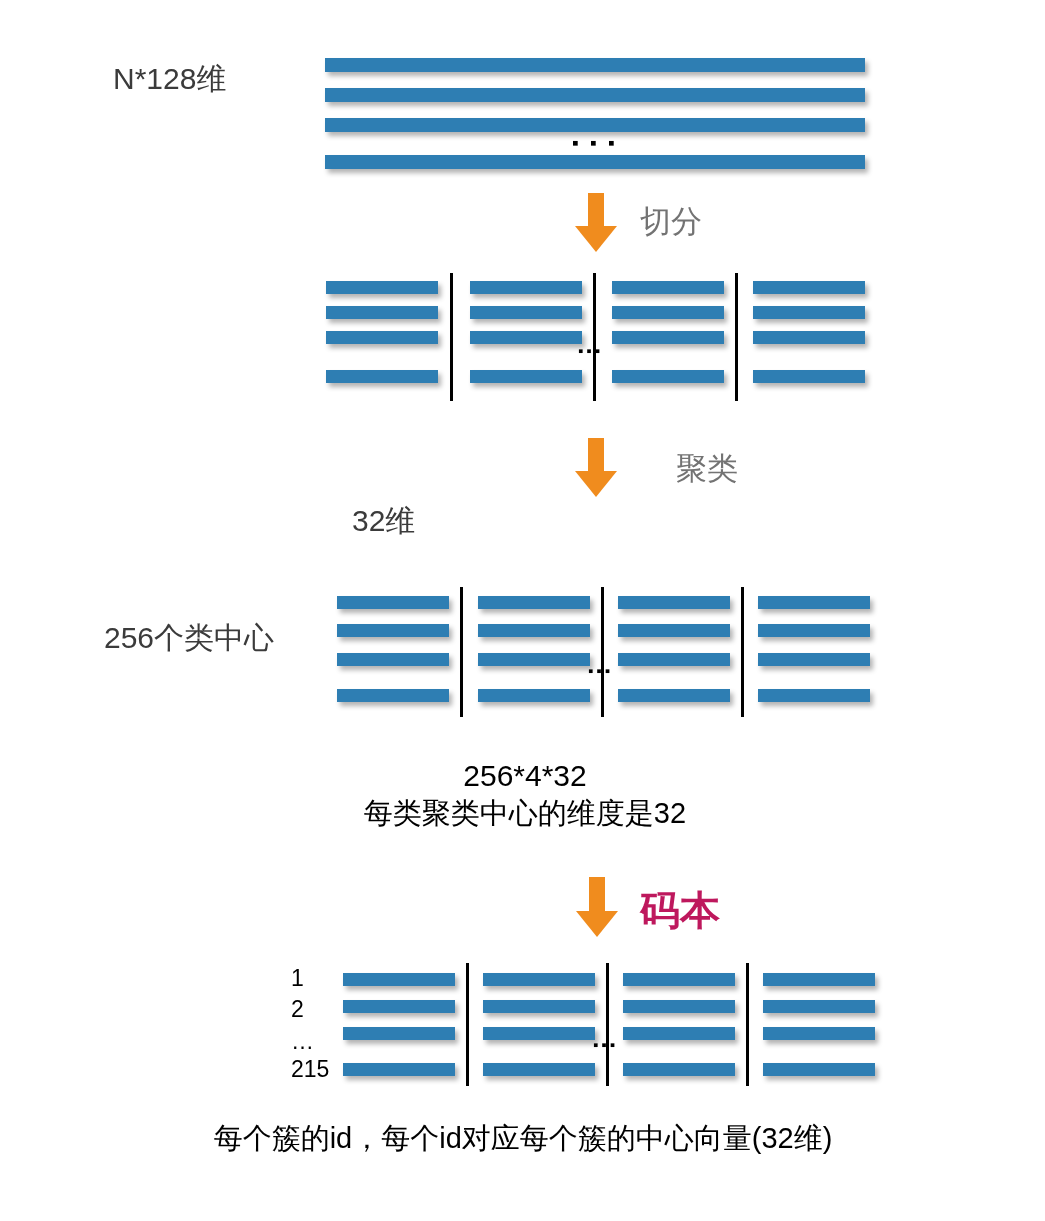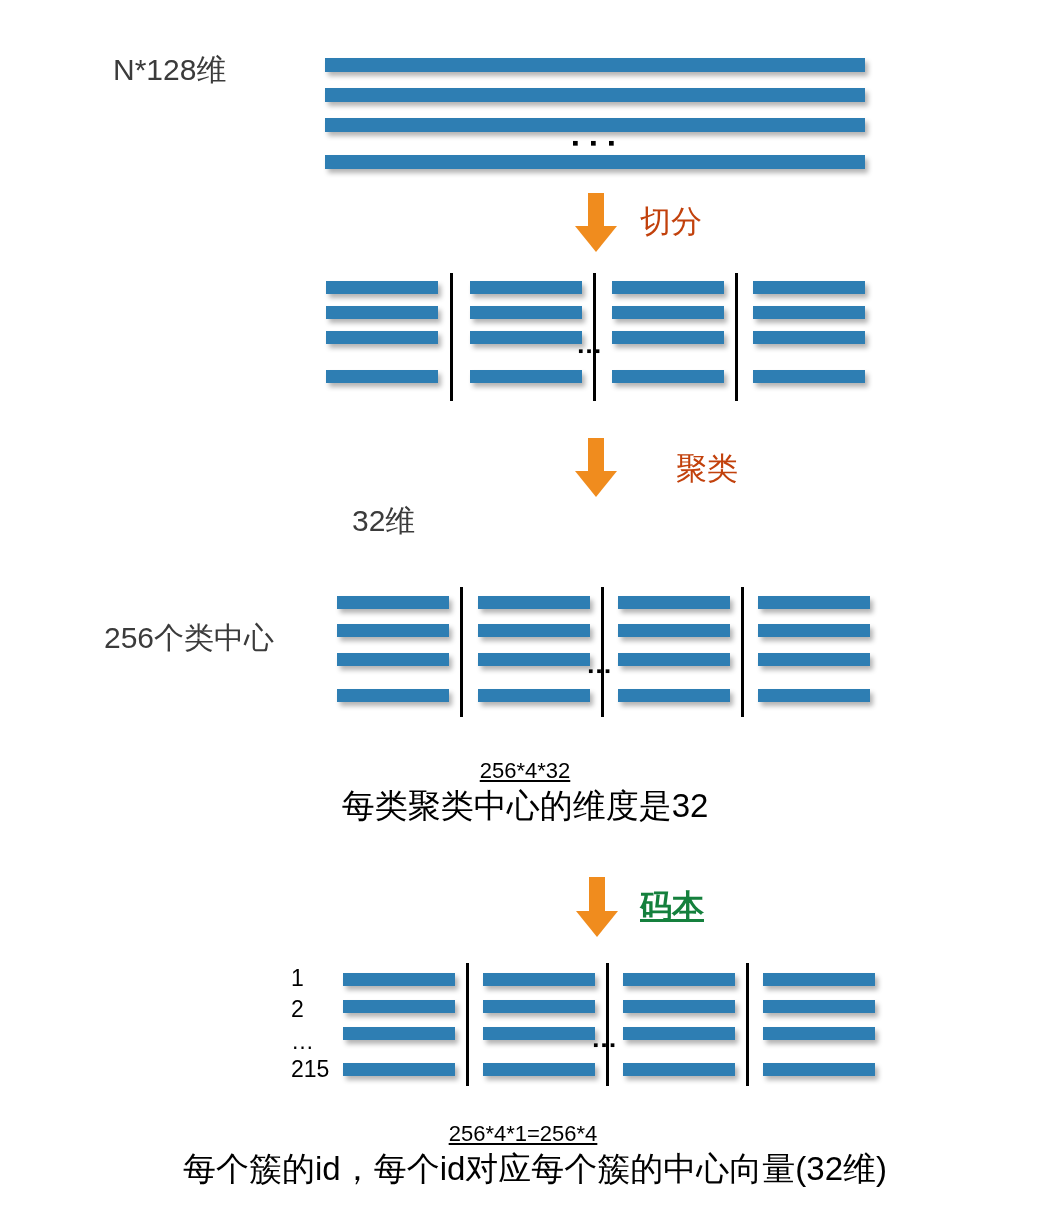--- a/index.html
+++ b/index.html
@@ -49,30 +49,29 @@
     color: #3b3b3b;
     font-size: 30px;
     line-height: 1;
     white-space: nowrap;
     font-family: "Liberation Sans", "DejaVu Sans", sans-serif;
   }
 
   
   .step-label {
     position: absolute;
-    color: #c2410c;
+    color: #737373;
     font-size: 31px;
     line-height: 1;
     white-space: nowrap;
   }
   .step-label.bold {
-    color: #15803d;
+    color: #be185d;
     font-weight: 600;
-    font-size: 32px;
-    text-decoration: underline;
+    font-size: 40px;
   }
 
   
   .arrow {
     position: absolute;
     width: 42px;
   }
   .arrow .shaft {
     position: absolute;
     left: 13px;
@@ -91,39 +90,39 @@
   }
 
   
   .caption {
     position: absolute;
     color: #000000;
     text-align: center;
     line-height: 1.28;
     white-space: nowrap;
   }
-  .caption .line1 { font-size: 22px; display: block; text-decoration: underline; }
-  .caption .line2 { font-size: 33px; display: block; }
+  .caption .line1 { font-size: 30px; display: block; }
+  .caption .line2 { font-size: 29px; display: block; }
 
   
   .row-index {
     position: absolute;
     color: #000000;
     font-size: 23px;
     line-height: 1;
     text-align: left;
     white-space: nowrap;
   }
 </style>
 </head>
 <body>
 
 <div id="stage">
 
-  <div class="side-label" style="left:113px; top:55px;">N*128维</div>
+  <div class="side-label" style="left:113px; top:64px;">N*128维</div>
 
   <div>
     <div class="bar" style="left:325px; top:58px;  width:540px; height:14px;"></div>
     <div class="bar" style="left:325px; top:88px;  width:540px; height:14px;"></div>
     <div class="bar" style="left:325px; top:118px; width:540px; height:14px;"></div>
     <div class="bar" style="left:325px; top:155px; width:540px; height:14px;"></div>
   </div>
   <div class="dots" style="left:572px; top:133px; font-size:19px;">▪ ▪ ▪</div>
 
   <div class="arrow" style="left:575px; top:193px; height:58px;">
@@ -241,17 +240,16 @@
     <div class="bar" style="left:763px; top:1063px; width:112px; height:13px;"></div>
   </div>
 
   <div class="divider" style="left:466px; top:963px; height:123px;"></div>
   <div class="divider" style="left:606px; top:963px; height:123px;"></div>
   <div class="divider" style="left:746px; top:963px; height:123px;"></div>
 
   <div class="dots" style="left:593px; top:1037px; font-size:15px;">▪▪▪</div>
 
   <div class="caption" style="left:183px; top:1120px; width:680px;">
-    <span class="line1">256*4*1=256*4</span>
     <span class="line2">每个簇的id，每个id对应每个簇的中心向量(32维)</span>
   </div>
 
 </div>
 
 </body></html>

